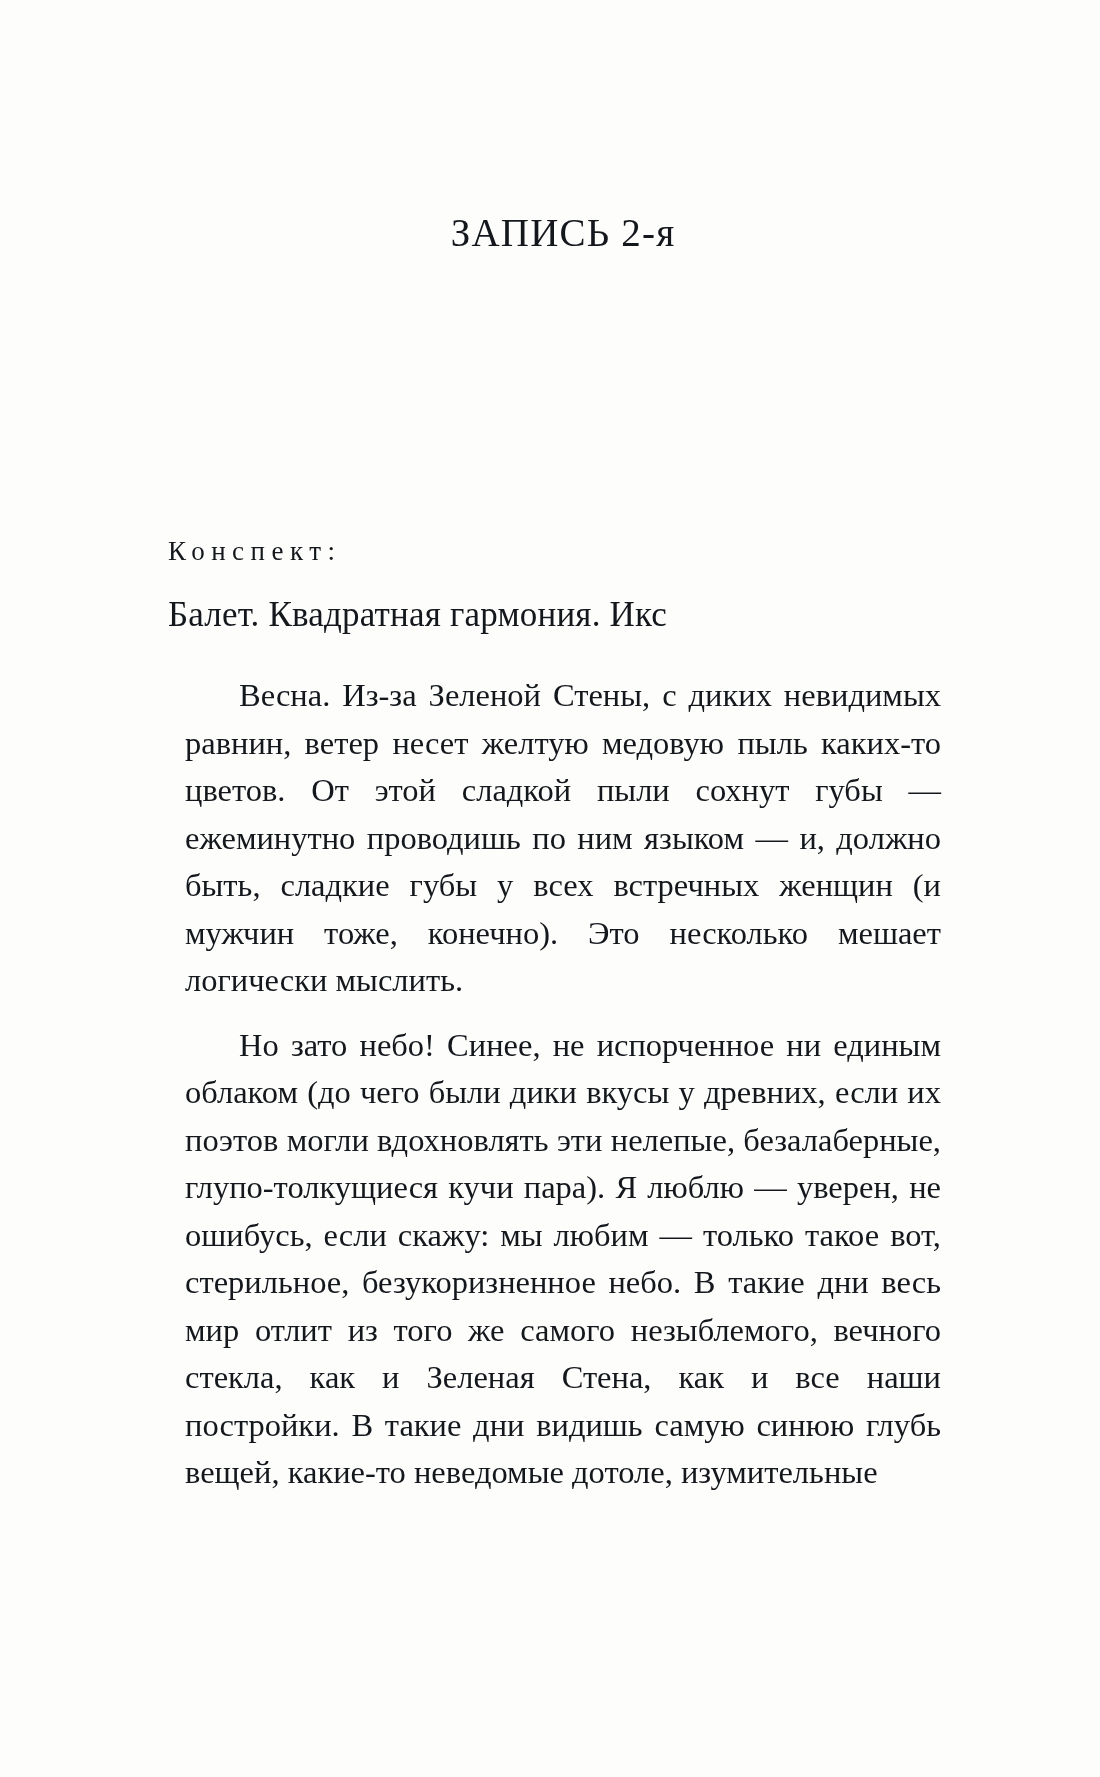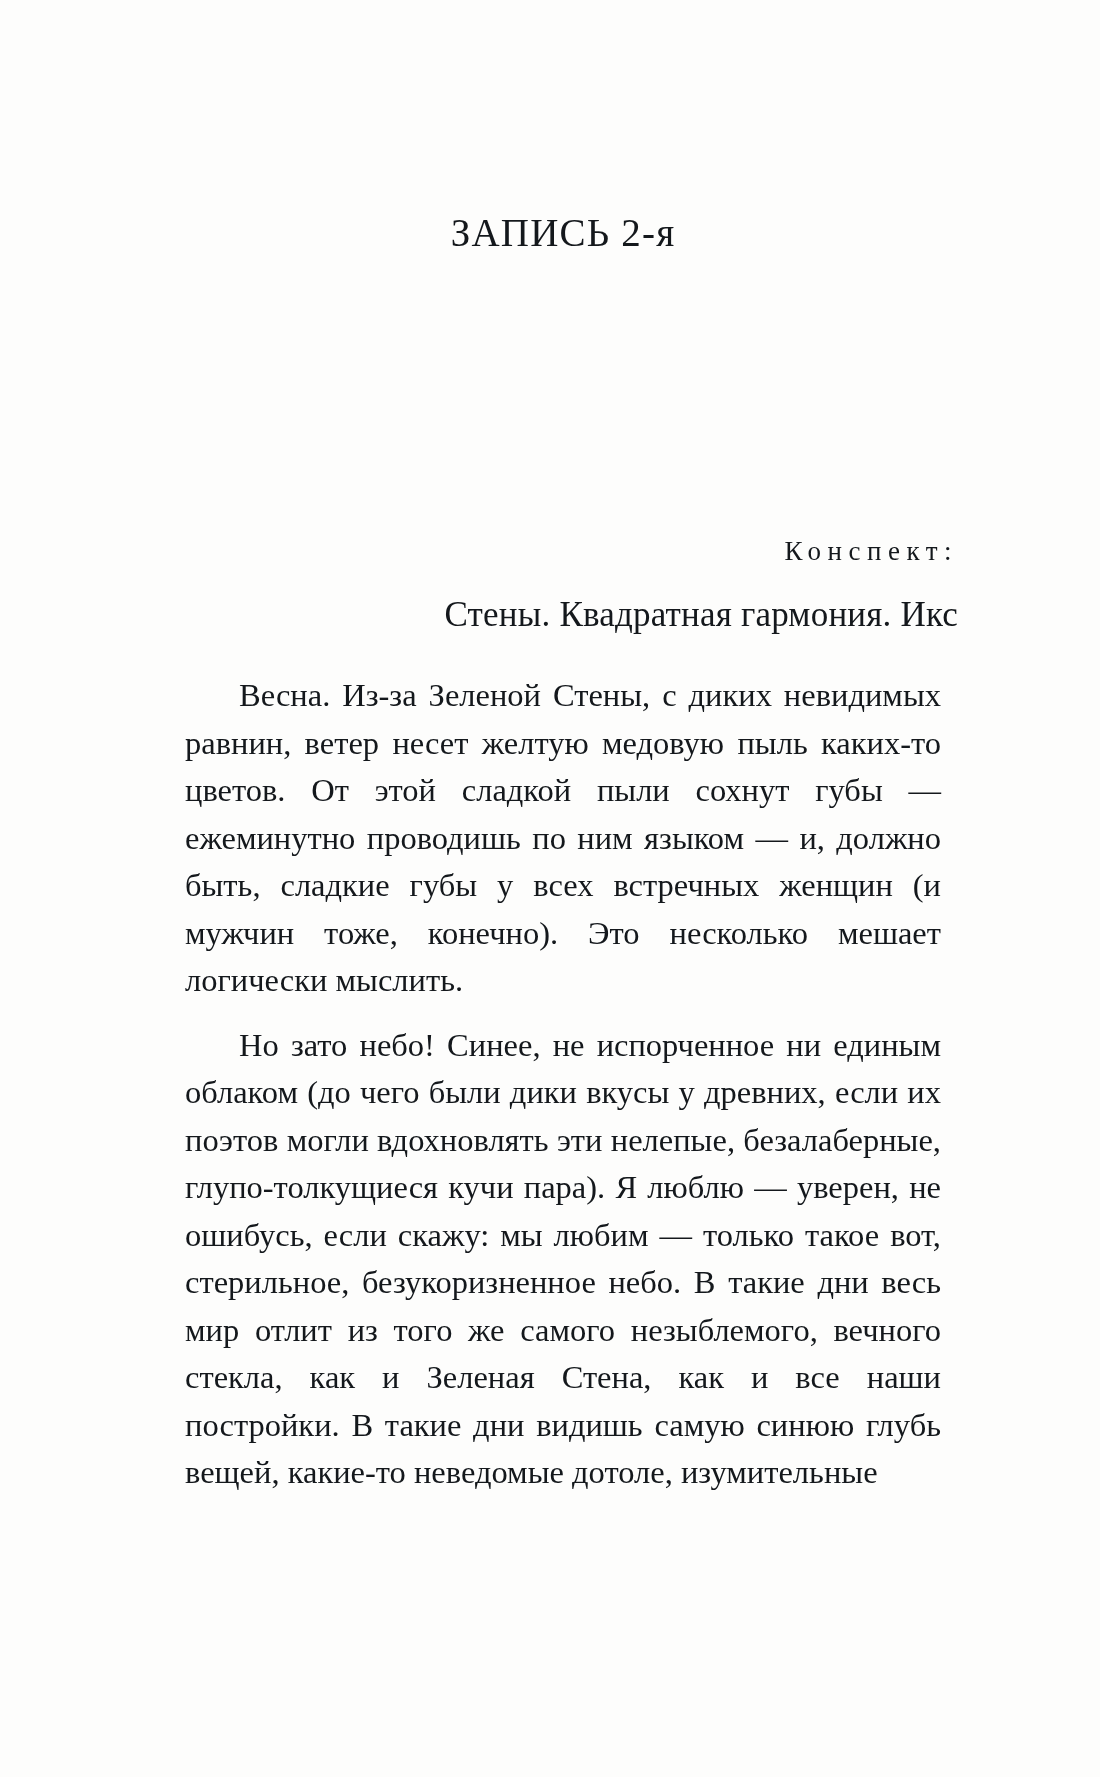--- a/index.html
+++ b/index.html
@@ -35,21 +35,21 @@
     padding-top: 212px;
     text-align: center;
     font-size: 39px;
     font-weight: 400;
     letter-spacing: 1.2px;
     line-height: 1.1;
     color: #14181c;
   }
   .synopsis-block {
     margin-top: 280px;
-    text-align: right;
+    text-align: left;
   }
   .synopsis-label {
     font-size: 27px;
     letter-spacing: 6.5px;
     color: #14181c;
     line-height: 1.2;
   }
   .synopsis-line {
     margin-top: 27px;
     font-size: 35px;
@@ -74,21 +74,21 @@
 </head>
 <body>
 
 <div class="page">
   <div class="content">
 
     <h1 class="chapter-title">ЗАПИСЬ 2-я</h1>
 
     <div class="synopsis-block">
       <div class="synopsis-label">Конспект:</div>
-      <div class="synopsis-line">Стены. Квадратная гармония. Икс</div>
+      <div class="synopsis-line">Балет. Квадратная гармония. Икс</div>
     </div>
 
     <div class="body-text">
       <p>Весна. Из-за Зеленой Стены, с диких невидимых равнин, ветер несет желтую медовую пыль каких-то цветов. От этой сладкой пыли сохнут губы — ежеминутно проводишь по ним языком — и, должно быть, сладкие губы у всех встречных женщин (и мужчин тоже, конечно). Это несколько мешает логически мыслить.</p>
       <p>Но зато небо! Синее, не испорченное ни единым облаком (до чего были дики вкусы у древних, если их поэтов могли вдохновлять эти нелепые, безалаберные, глупо-толкущиеся кучи пара). Я люблю — уверен, не ошибусь, если скажу: мы любим — только такое вот, стерильное, безукоризненное небо. В такие дни весь мир отлит из того же самого незыблемого, вечного стекла, как и Зеленая Стена, как и все наши постройки. В такие дни видишь самую синюю глубь вещей, какие-то неведомые дотоле, изумительные</p>
     </div>
 
   </div>
 </div>
 

